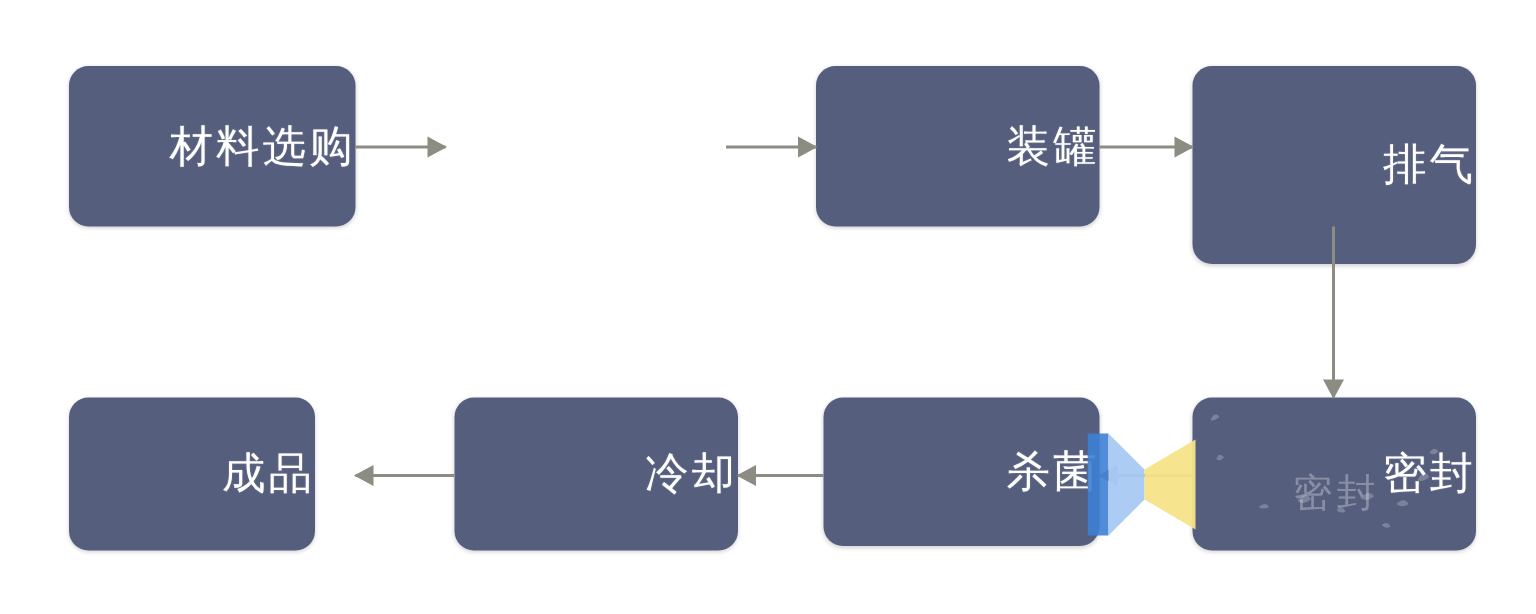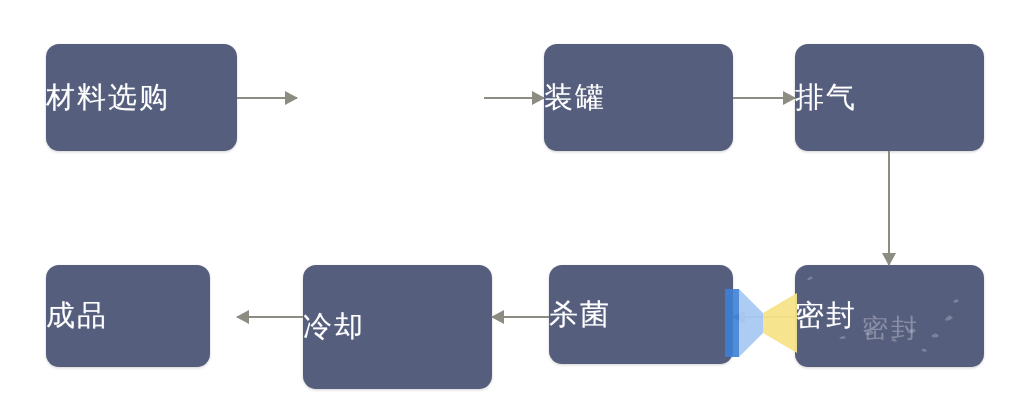--- a/index.html
+++ b/index.html
@@ -15,21 +15,21 @@
     overflow: hidden;
     font-family: "Liberation Sans", "DejaVu Sans", sans-serif;
   }
   .node {
     position: absolute;
     background: #565e7e;
     border-radius: 13px;
     box-shadow: 0 1px 3px rgba(0,0,0,0.18);
     display: flex;
     align-items: center;
-    justify-content: flex-start;
+    justify-content: flex-end;
   }
   .node-label {
     color: #ffffff;
     font-size: 29px;
     letter-spacing: 2px;
     font-weight: 400;
     text-shadow: 0 0 1px rgba(255,255,255,0.35);
     white-space: nowrap;
   }
   
@@ -125,33 +125,33 @@
 
   <div class="node" style="left:46px; top:44px; width:191px; height:107px;">
     <span class="node-label">材料选购</span>
   </div>
 
 
   <div class="node" style="left:544px; top:44px; width:189px; height:107px;">
     <span class="node-label">装罐</span>
   </div>
 
-  <div class="node" style="left:795px; top:44px; width:189px; height:107px;">
+  <div class="node" style="left:795px; top:44px; width:189px; height:132px;">
     <span class="node-label">排气</span>
   </div>
 
   <div class="node" style="left:795px; top:265px; width:189px; height:102px;">
     <span class="node-label">密封</span>
   </div>
 
   <div class="node" style="left:549px; top:265px; width:184px; height:99px;">
     <span class="node-label">杀菌</span>
   </div>
 
-  <div class="node" style="left:303px; top:265px; width:189px; height:124px;">
+  <div class="node" style="left:303px; top:265px; width:189px; height:102px;">
     <span class="node-label">冷却</span>
   </div>
 
   <div class="node" style="left:46px; top:265px; width:164px; height:102px;">
     <span class="node-label">成品</span>
   </div>
 
   <div class="edge edge-h right" style="left:237px; top:90px; width:60px; height:15px;">
     <span class="line"></span>
     <span class="head"></span>

